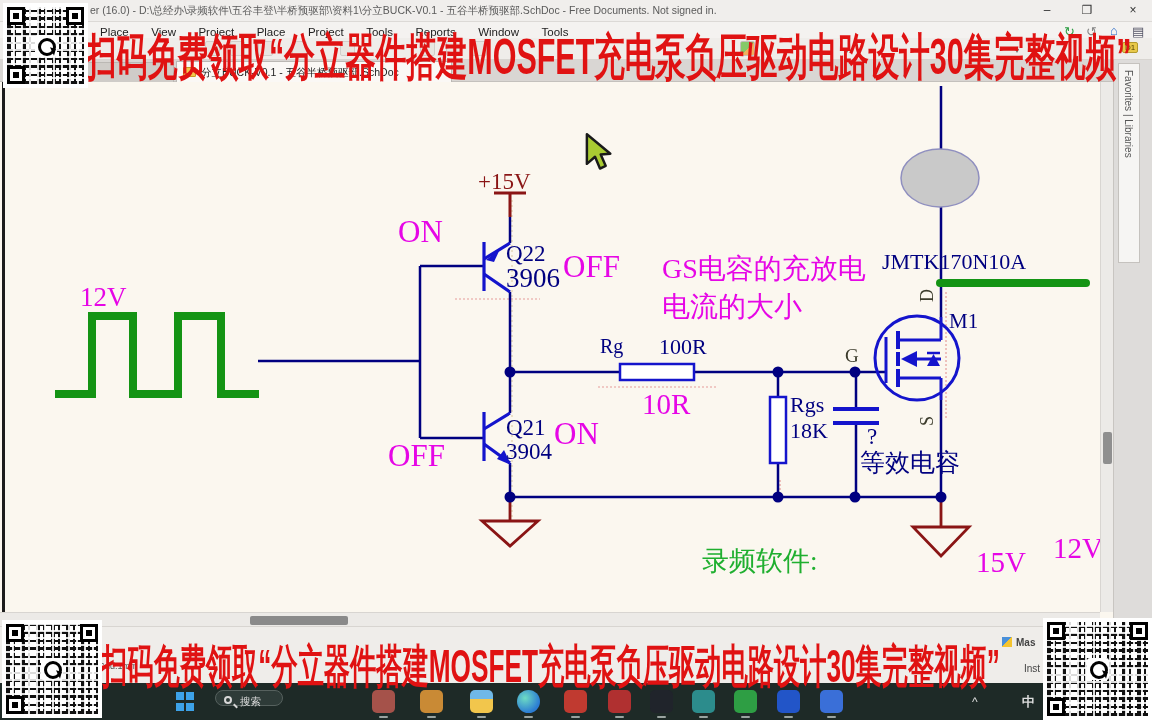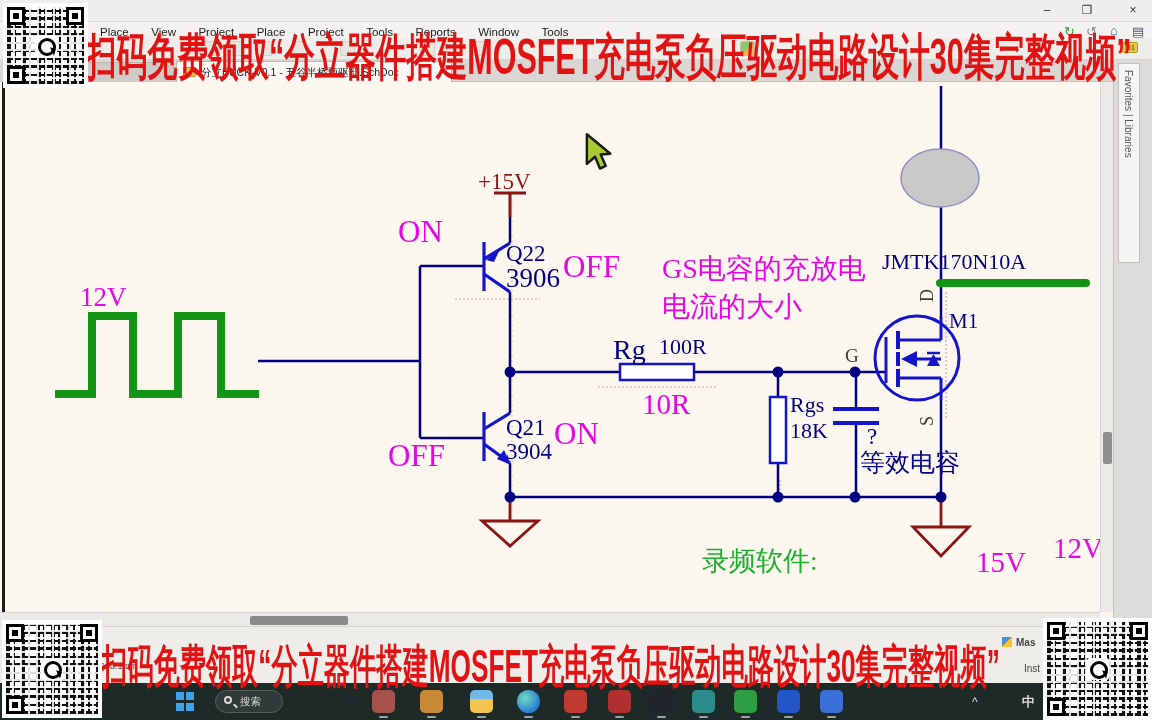--- a/index.html
+++ b/index.html
@@ -50,21 +50,21 @@
   .statusbar { left:0; top:626px; width:1152px; height:57px; background:#EFEDEA; border-top:1px solid #D8D5D1; z-index:5;}
   .gridtxt { position:absolute; left:98px; top:34px; font-size:9px; color:#555; }
   .maskfrag { position:absolute; left:1002px; top:10px; font-size:10px; color:#444;font-weight:bold; }
   .maskico { display:inline-block; width:10px; height:10px; background:linear-gradient(135deg,#4a90d9 50%,#f4c430 50%); vertical-align:-1px; margin-right:4px; }
   .instfrag { position:absolute; left:1024px; top:36px; font-size:10px; color:#444; }
 
   
   .taskbar { left:0; top:683px; width:1152px; height:37px; background:#1E2A27; z-index:10;}
   .startbtn { position:absolute; left:176px; top:9px; width:19px; height:19px; display:grid; grid-template-columns:8px 8px; grid-gap:2px; }
   .startbtn div { width:8px; height:8px; background:#3DA2E8; }
-  .searchpill { position:absolute; left:215px; top:7px; width:68px; height:23px; background:#2E3B38; border:1px solid #56615E; border-radius:12px; }
+  .searchpill { position:absolute; left:215px; top:7px; width:68px; height:16px; background:#2E3B38; border:1px solid #56615E; border-radius:12px; }
   .mag { position:absolute; left:8px; top:5px; width:8px; height:8px; border:2px solid #D8D8D8; border-radius:50%; }
   .mag::after { content:""; position:absolute; left:7px; top:7px; width:5px; height:2px; background:#D8D8D8; transform:rotate(45deg); }
   .searchpill span { position:absolute; left:24px; top:4px; font-size:10.5px; color:#DDD; }
   .appicon { position:absolute; top:7px; width:23px; height:23px; border-radius:5px; }
   .appicon::after { content:""; position:absolute; left:7px; bottom:-5px; width:9px; height:2px; background:#9AA3A0; border-radius:1px; }
   .tray { position:absolute; color:#DDD; font-size:12px; top:12px; }
 
   
   .promo { position:absolute; color:var(--red); font-weight:bold; white-space:nowrap; z-index:50;
            font-family:"Liberation Sans", sans-serif; transform-origin:left top; }
@@ -86,20 +86,21 @@
   .qrlogo { position:absolute; left:50%; top:50%; transform:translate(-50%,-50%); width:22px; height:22px; background:#fff; border-radius:3px; }
   .qrlogo::before { content:""; position:absolute; left:3px; top:3px; width:12px; height:12px; border:3px solid #000; border-radius:50%; }
   .qrlogo::after { content:""; position:absolute; right:2px; bottom:2px; width:0; height:0; border-left:6px solid transparent; border-top:7px solid #000; transform:rotate(15deg); }
 
   .cursor { z-index:70; pointer-events:none; }
 </style>
 </head>
 <body>
 
 <div class="abs titlebar">
+  <div class="abs title-text">er (16.0) - D:\总经办\录频软件\五谷丰登\半桥预驱部\资料1\分立BUCK-V0.1 - 五谷半桥预驱部.SchDoc - Free Documents. Not signed in.</div>
   <div class="abs winbtn" style="left:1032px">–</div>
   <div class="abs winbtn" style="left:1072px">❐</div>
   <div class="abs winbtn" style="left:1118px">×</div>
 </div>
 
 <div class="abs menubar">
   <span>File</span>
   <span>Place</span>
   <span>View</span>
   <span>Project</span>
@@ -221,21 +222,21 @@
 <div class="slabel magenta" style="left:563px;top:251px;font-size:31px">OFF</div>
 <div class="slabel maroon" style="left:478px;top:170px;font-size:23px">+15V</div>
 <div class="slabel navy" style="left:506px;top:242px;font-size:23px">Q22</div>
 <div class="slabel navy" style="left:506px;top:265px;font-size:27px">3906</div>
 <div class="slabel navy" style="left:506px;top:416px;font-size:23px">Q21</div>
 <div class="slabel navy" style="left:506px;top:440px;font-size:23px">3904</div>
 <div class="slabel magenta" style="left:388px;top:440px;font-size:31px">OFF</div>
 <div class="slabel magenta" style="left:554px;top:418px;font-size:31px">ON</div>
 <div class="slabel magenta" style="left:662px;top:255px;font-size:28px">GS电容的充放电</div>
 <div class="slabel magenta" style="left:662px;top:293px;font-size:28px">电流的大小</div>
-<div class="slabel navy" style="left:613px;top:336px;font-size:28px">Rg</div>
+<div class="slabel navy" style="left:600px;top:336px;font-size:20px">Rg</div>
 <div class="slabel navy" style="left:659px;top:336px;font-size:22px">100R</div>
 <div class="slabel magenta" style="left:642px;top:390px;font-size:29px">10R</div>
 <div class="slabel navy" style="left:790px;top:394px;font-size:22px">Rgs</div>
 <div class="slabel navy" style="left:790px;top:420px;font-size:22px">18K</div>
 <div class="slabel pin" style="left:845px;top:346px;font-size:19px">G</div>
 <div class="slabel navy" style="left:882px;top:251px;font-size:22px">JMTK170N10A</div>
 <div class="slabel navy" style="left:949px;top:311px;font-size:21px">M1</div>
 <div class="slabel pin rot90" style="left:918px;top:302px;font-size:18px">D</div>
 <div class="slabel pin rot90" style="left:918px;top:426px;font-size:18px">S</div>
 <div class="slabel navy" style="left:867px;top:425px;font-size:23px">?</div>

